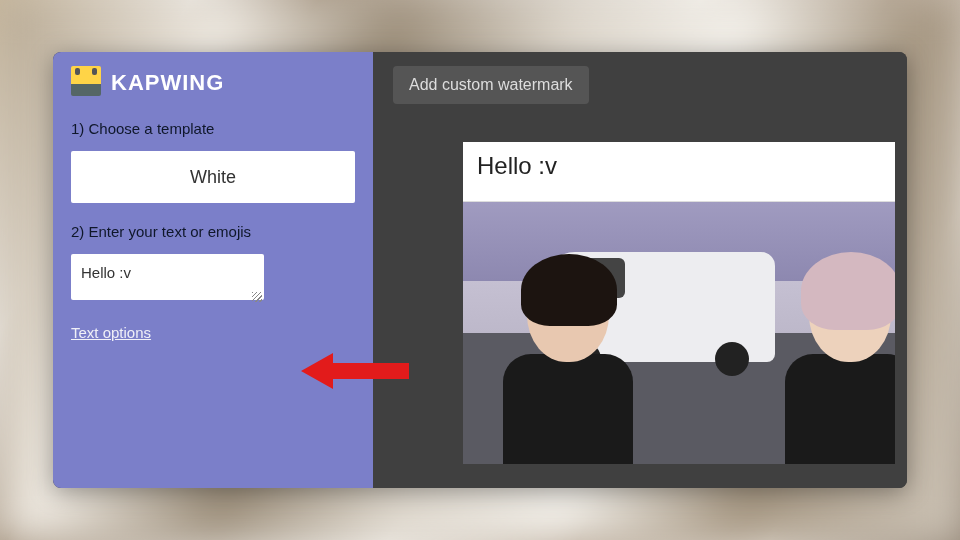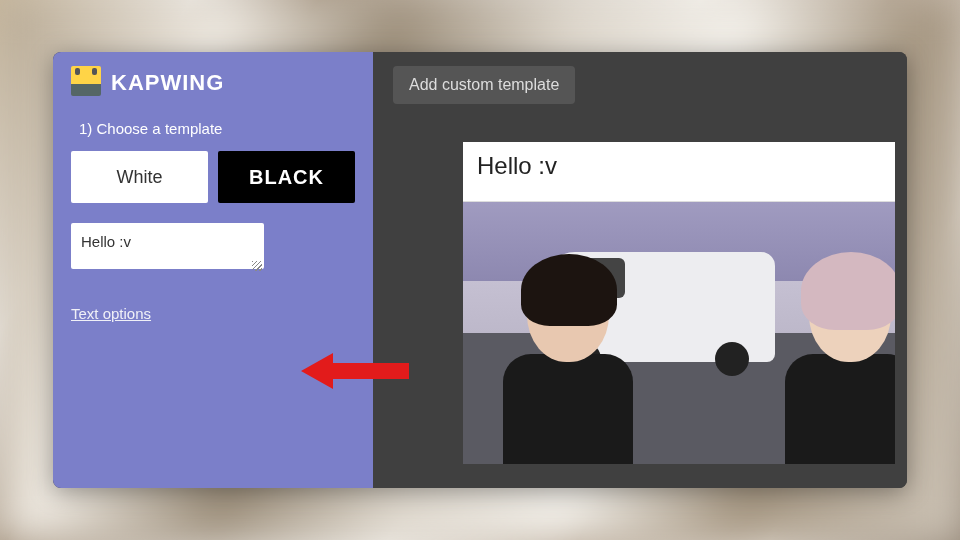--- a/index.html
+++ b/index.html
@@ -6,28 +6,28 @@
 body{width:960px;height:540px;overflow:hidden;font-family:Arial,Helvetica,sans-serif;background:linear-gradient(120deg,#c8b9a0 0%,#e8e4df 15%,#a89885 25%,#d4cdc4 40%,#f0ede8 55%,#b8a998 70%,#e0d9d0 85%,#9a8d7e 100%);position:relative}
 .blur-bg{position:absolute;inset:0;filter:blur(18px);background:linear-gradient(110deg,#b5a68f 0%,#ede8e0 20%,#9c8e7a 35%,#dcd5ca 50%,#f2efe9 65%,#a59681 80%,#cfc6b9 100%)}
 .app-frame{position:absolute;left:53px;top:52px;width:854px;height:436px;background:#3e3e3e;border-radius:8px;overflow:hidden;box-shadow:0 4px 24px rgba(0,0,0,.35)}
 .sidebar{position:absolute;left:0;top:0;width:320px;height:100%;background:#7b7fc9;padding:14px 18px;color:#fff}
 .logo-row{display:flex;align-items:flex-end;gap:10px;margin-bottom:24px}
 .logo-icon{width:30px;height:30px;background:linear-gradient(180deg,#ffd447 0%,#ffd447 60%,#566 60%);border-radius:2px;position:relative}
 .logo-icon::before,.logo-icon::after{content:'';position:absolute;top:2px;width:5px;height:7px;background:#555;border-radius:2px}
 .logo-icon::before{left:4px}
 .logo-icon::after{right:4px}
 .logo-text{font-size:22px;font-weight:700;letter-spacing:1px}
-.step-label{font-size:15px;margin:10px 0 14px 8px;color:#ffffff}
+.step-label{font-size:15px;margin:10px 0 14px 0;color:#0f172a}
 .template-row{display:flex;gap:10px;margin-bottom:20px}
 .template-white{flex:1;height:52px;background:#fff;color:#333;border:none;border-radius:2px;font-size:18px;cursor:pointer}
 .template-black{flex:1;height:52px;background:#000;color:#fff;border:none;border-radius:2px;font-size:20px;font-weight:900;letter-spacing:1px;font-family:Impact,sans-serif;cursor:pointer}
 .handle{position:absolute;right:2px;bottom:2px;width:10px;height:10px;background:repeating-linear-gradient(135deg,#888 0,#888 1px,transparent 1px,transparent 3px)}
 .input-wrap{position:relative;width:68%;margin-bottom:12px}
 .input-wrap textarea{width:100%;height:46px;background:#fff;border:none;border-radius:2px;padding:10px;font-size:15px;color:#333;resize:none;font-family:inherit}
-.text-options{color:#f0f0f7;font-size:15px;text-decoration:underline;cursor:pointer;margin-top:20px;display:inline-block}
+.text-options{color:#f0f0f7;font-size:15px;text-decoration:underline;cursor:pointer;margin-top:8px;display:inline-block}
 .preview-area{position:absolute;left:320px;top:0;right:0;height:100%;background:#404040}
 .watermark-btn{position:absolute;left:20px;top:14px;background:#555;color:#ddd;border:none;padding:10px 16px;font-size:16px;border-radius:4px;cursor:pointer}
 .canvas{position:absolute;left:90px;top:90px;width:432px;height:322px;background:#fff}
 .caption-bar{height:60px;padding:10px 14px;font-size:24px;color:#222;border-bottom:1px solid #ddd}
 .meme-img{width:100%;height:262px;background:linear-gradient(180deg,#a09bc0 0%,#8d88b0 30%,#c5c0d2 30%,#bdb8ca 50%,#5a5a62 50%);position:relative;overflow:hidden}
 .van{position:absolute;left:82px;top:50px;width:230px;height:110px;background:#ededf0;border-radius:30px 14px 8px 8px}
 .van::after{content:'';position:absolute;bottom:-14px;left:22px;width:34px;height:34px;background:#222;border-radius:50%;box-shadow:148px 0 0 #222}
 .van-window{position:absolute;left:92px;top:56px;width:70px;height:40px;background:#444;border-radius:6px}
 .person{position:absolute;bottom:0;width:130px;height:200px}
 .p1{left:40px}
@@ -50,35 +50,35 @@
   <div class="sidebar">
     <div class="logo-row">
       <div class="logo-icon"></div>
       <div class="logo-text">KAPWING</div>
     </div>
 
     <div class="step-label">1) Choose a template</div>
 
     <div class="template-row">
       <button class="template-white">White</button>
-      <button class="template-black">BLACK</button>
     </div>
 
+    <div class="step-label">2) Enter your text or emojis</div>
 
     <div class="input-wrap">
       <textarea style="">Hello :v</textarea>
       <div class="handle"></div>
     </div>
 
 
     <span class="text-options">Text options</span>
   </div>
 
   <div class="preview-area">
-    <button class="watermark-btn">Add custom template</button>
+    <button class="watermark-btn">Add custom watermark</button>
 
     <div class="canvas">
       <div class="caption-bar">Hello :v</div>
       <div class="meme-img">
         <div class="van"></div>
         <div class="van-window"></div>
         <div class="person p1">
           <div class="head">
               <div class="hair1"></div>
             </div>

